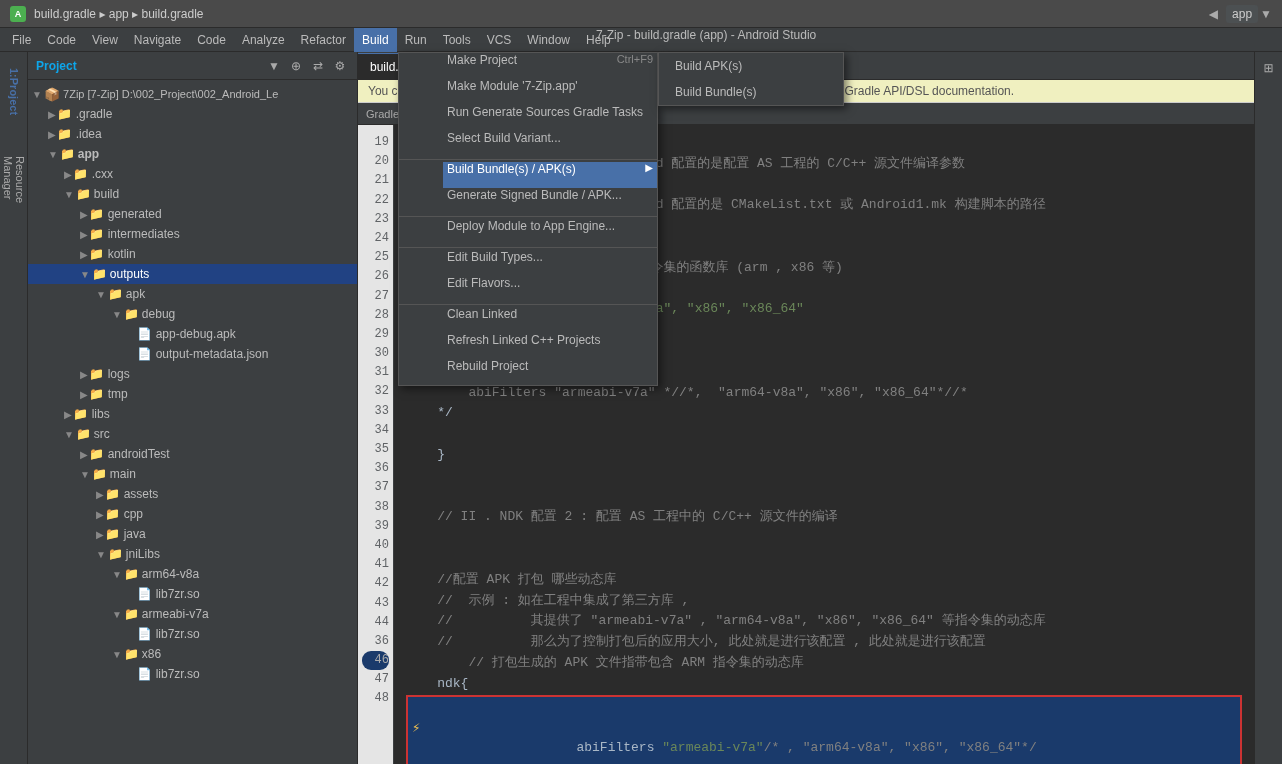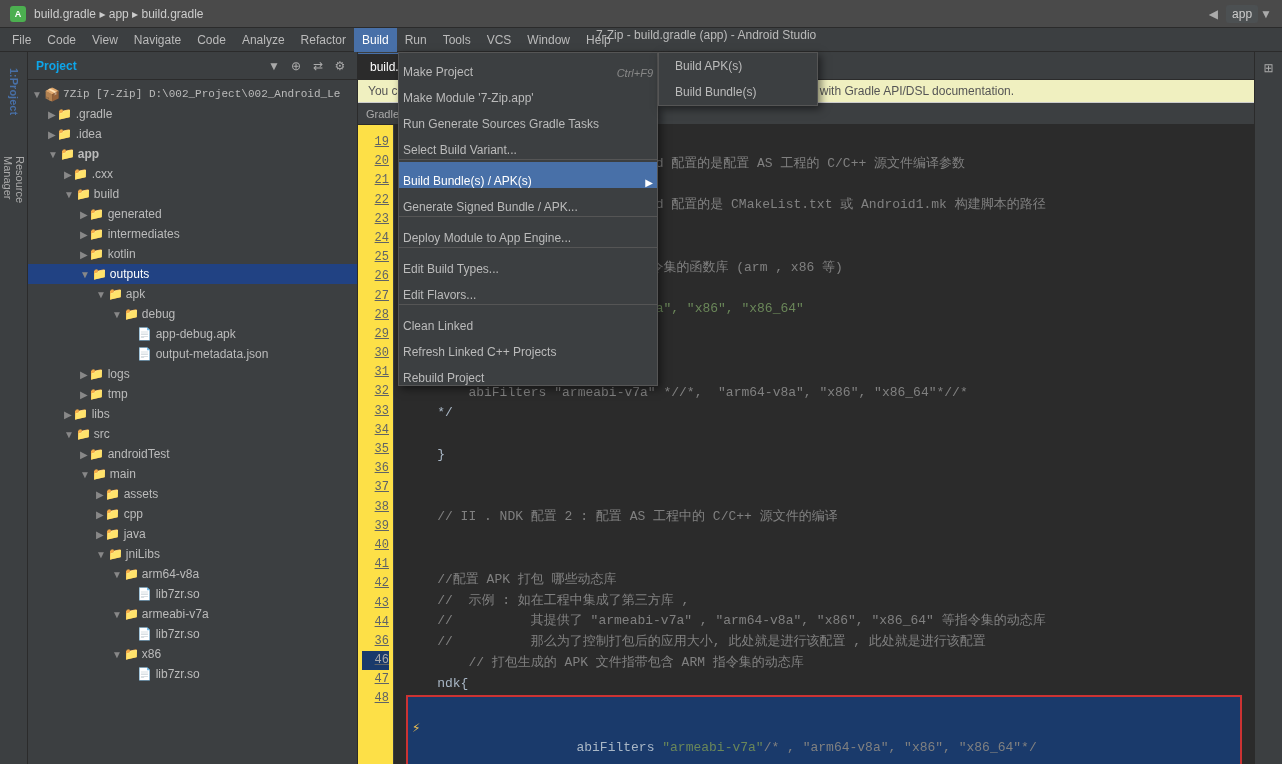--- a/index.html
+++ b/index.html
@@ -185,29 +185,28 @@
     }
     .editor-content {
       flex: 1;
       display: flex;
       overflow: hidden;
       font-family: 'Courier New', monospace;
       font-size: 13px;
     }
     .line-numbers {
       width: 36px;
-      background: #fde047;
+      background: #e5e5e5;
       color: #606366;
       padding: 8px 4px;
       text-align: right;
       font-size: 12px;
       line-height: 1.6;
       user-select: none;
       border-right: 1px solid #3c3f41;
-      text-decoration: underline;
     }
     .code-area {
       flex: 1;
       padding: 8px 12px;
       color: #a9b7c6;
       line-height: 1.6;
       overflow: auto;
       position: relative;
     }
     .code-line { white-space: pre; }
@@ -217,47 +216,47 @@
       top: 52px;
       left: 398px;
       width: 260px;
       background: #3c3f41;
       border: 1px solid #555;
       box-shadow: 3px 3px 8px rgba(0,0,0,0.5);
       z-index: 200;
     }
     .build-menu-item {
       display: flex;
-      align-items: flex-end;
+      align-items: flex-start;
       height: 26px;
       padding: 0 4px;
       color: #bbbbbb;
       font-size: 12px;
       cursor: pointer;
       justify-content: space-between;
+      margin-left: 44px;
     }
     .build-menu-item.active-item { background: #4870a8; color: white; }
     .build-menu-separator {
       height: 1px;
       background: #555;
       margin: 2px 0;
     }
     .build-menu-item .shortcut {
       color: #888;
       font-size: 11px;
-      font-style: italic;
     }
     .submenu-arrow { font-size: 10px; }
 
     
     .submenu {
       position: absolute;
       top: 52px;
       left: 658px;
-      width: 160px;
+      width: 186px;
       background: #3c3f41;
       border: 1px solid #555;
       box-shadow: 3px 3px 8px rgba(0,0,0,0.5);
       z-index: 200;
     }
     .submenu-item {
       display: flex;
       align-items: center;
       height: 26px;
       padding: 0 16px;
@@ -345,21 +344,21 @@
       <span class="panel-icon-btn">⇄</span>
       <span class="panel-icon-btn">⚙</span>
     </div>
 
     <div class="file-tree">
 
       <div class="tree-item">
         <span class="indent" style="width:0px;display:inline-block;"></span>
         <span class="arrow">▼</span>
         <span style="color:#4CAF50;margin-right:3px;font-size:13px;">📦</span>
-        <span style="color:#bbbbbb;font-size:11px;font-family:Liberation Mono, monospace;">7Zip [7-Zip] D:\002_Project\002_Android_Le</span>
+        <span style="color:#bbbbbb;font-size:11px;">7Zip [7-Zip] D:\002_Project\002_Android_Le</span>
       </div>
 
       <div class="tree-item">
         <span class="indent" style="width:16px;display:inline-block;"></span>
         <span class="arrow">▶</span>
         <span style="color:#c8a800;margin-right:3px;">📁</span>
         <span>.gradle</span>
       </div>
 
       <div class="tree-item">
@@ -604,21 +603,21 @@
         <div>36</div>
         <div>37</div>
         <div>38</div>
         <div>39</div>
         <div>40</div>
         <div>41</div>
         <div>42</div>
         <div>43</div>
         <div>44</div>
         <div>36</div>
-        <div style="background:#1a3a6b;color:#aaa;">46</div>
+        <div style="background:#1a3a6b;color:#aaa;border-radius:9px;">46</div>
         <div>47</div>
         <div>48</div>
       </div>
       <div class="code-area">
         <div class="code-line">&nbsp;</div>
         <div class="code-line code-comment">        内部的 externalNativeBuild 配置的是配置 AS 工程的 C/C++ 源文件编译参数</div>
         <div class="code-line">&nbsp;</div>
         <div class="code-line code-comment">        外部的 externalNativeBuild 配置的是 CMakeList.txt 或 Android1.mk 构建脚本的路径</div>
         <div class="code-line">    */</div>
         <div class="code-line">&nbsp;</div>

